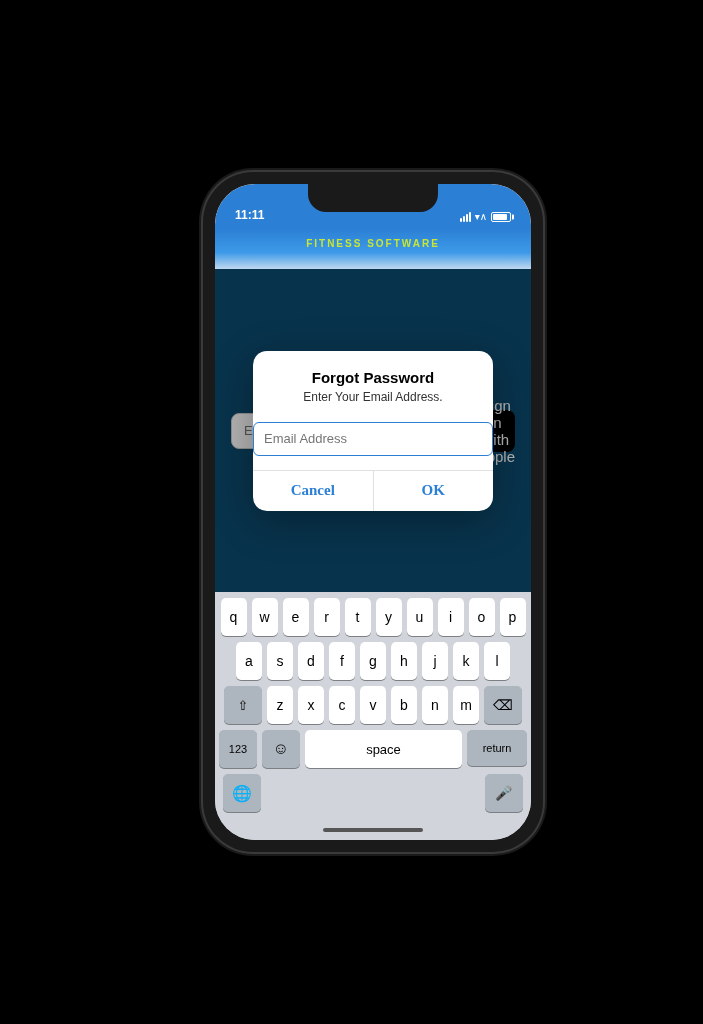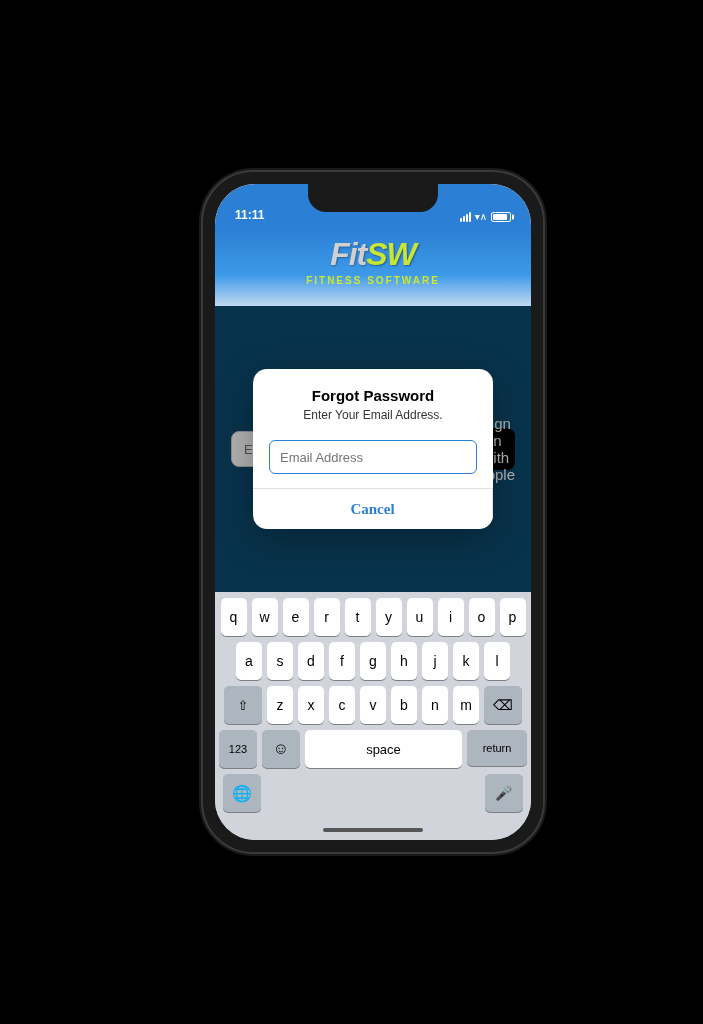--- a/index.html
+++ b/index.html
@@ -277,21 +277,21 @@
       color: #000;
       margin-bottom: 4px;
     }
 
     .modal-subtitle {
       font-size: 12px;
       color: #333;
     }
 
     .modal-input-container {
-      padding: 10px 16px 14px;
+      padding: 10px 0 14px;
       text-decoration: underline;
     }
 
     .modal-input {
       width: 100%;
       height: 34px;
       border: 1.5px solid #2b7fd4;
       border-radius: 6px;
       padding: 0 10px;
       font-size: 13px;
@@ -444,23 +444,20 @@
         </div>
         <span class="wifi-icon">▾∧</span>
         <div class="battery-icon">
           <div class="battery-fill"></div>
         </div>
       </div>
     </div>
 
     <div class="app-header">
       <div class="logo-container">
-        <div class="logo-text">
-          <span class="logo-fit">Fit</span><span class="logo-sw">SW</span>
-        </div>
         <div class="logo-subtitle">FITNESS SOFTWARE</div>
       </div>
     </div>
 
     <div class="app-content">
       <input class="input-field" type="text" placeholder="Em..." style="">
       <input class="input-field" type="password" placeholder="Pa..." style="">
       <button class="login-button">Log In</button>
       <div class="or-divider">
         <span>or</span>
@@ -474,20 +471,21 @@
         <div class="modal-dialog">
           <div class="modal-header">
             <div class="modal-title">Forgot Password</div>
             <div class="modal-subtitle">Enter Your Email Address.</div>
           </div>
           <div class="modal-input-container">
             <input class="modal-input" type="email" placeholder="Email Address" style="">
           </div>
           <div class="modal-buttons">
             <button class="modal-btn">Cancel</button>
+            <button class="modal-btn">OK</button>
           </div>
         </div>
       </div>
     </div>
 
     <div class="keyboard">
 
       <div class="key-row">
         <div class="key key-letter">q</div>
         <div class="key key-letter">w</div>

